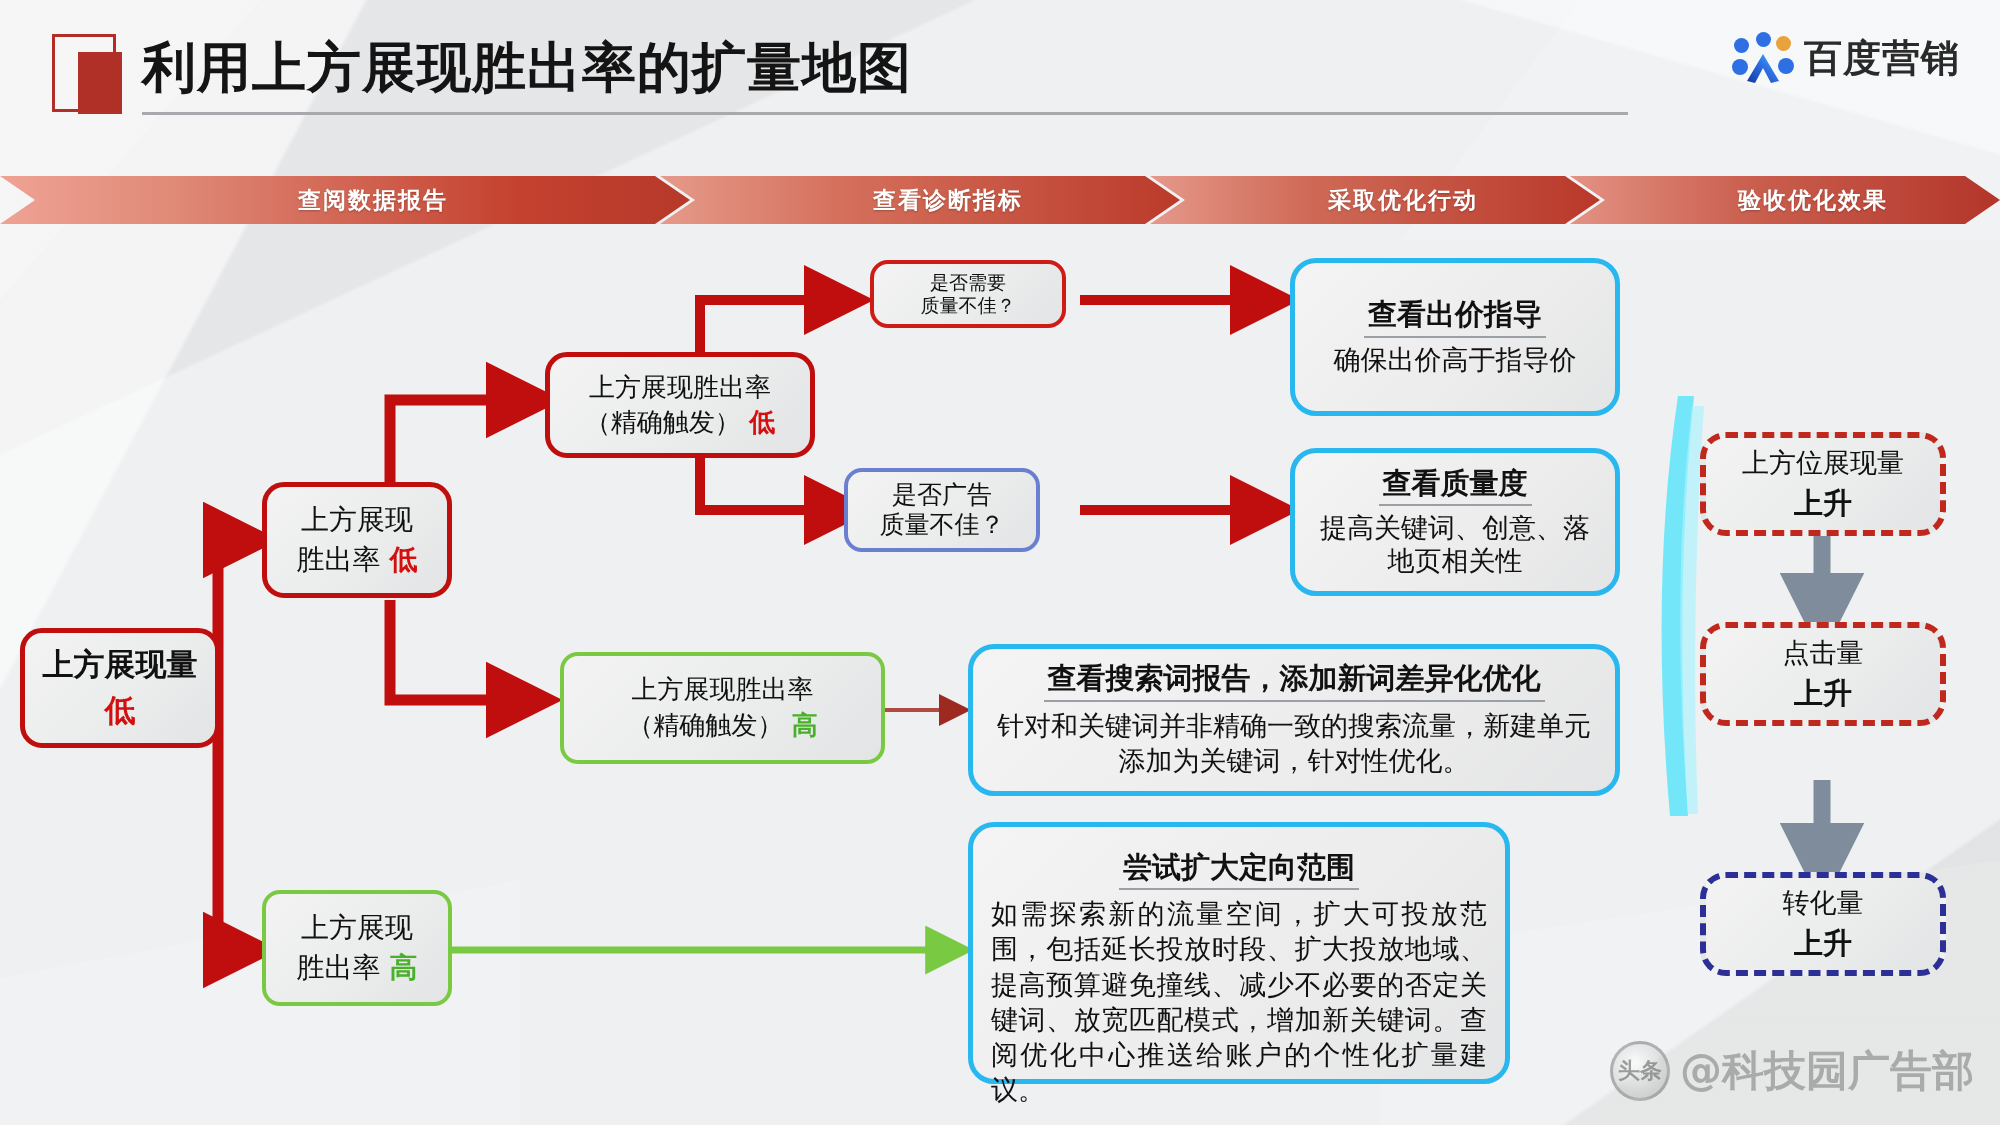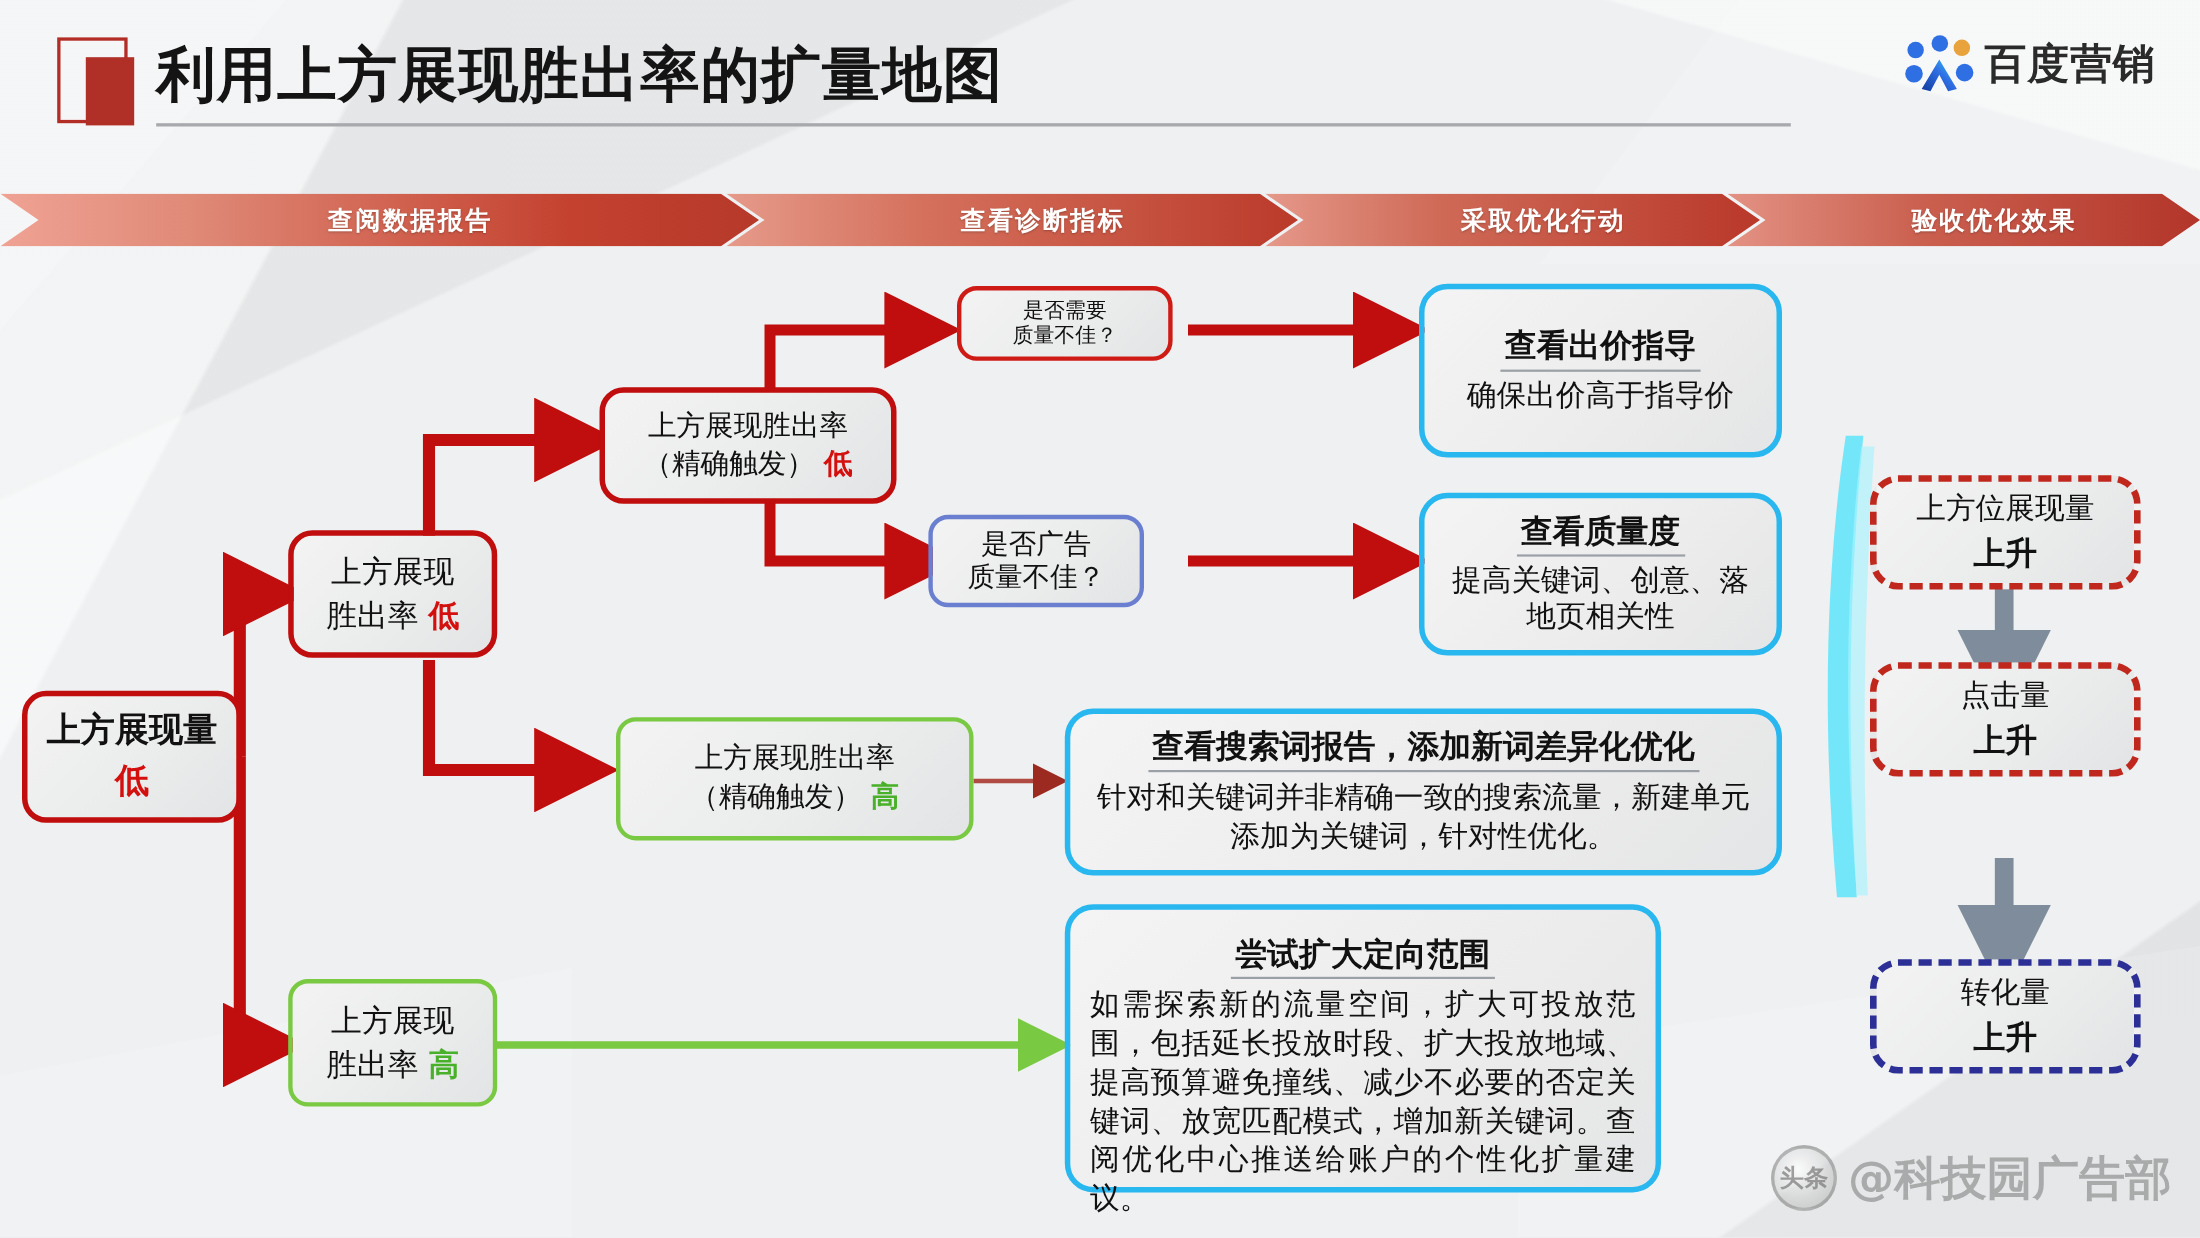--- a/index.html
+++ b/index.html
@@ -281,21 +281,21 @@
   <div class="node cyan-node" style="left:968px;top:822px;width:542px;height:262px;font-size:27px;padding:23px 18px;justify-content:flex-start;">
     <span class="card-title" style="font-size:29px;">尝试扩大定向范围</span>
     <span class="card-body" style="line-height:1.3;text-align:justify;">如需探索新的流量空间，扩大可投放范围，包括延长投放时段、扩大投放地域、提高预算避免撞线、减少不必要的否定关键词、放宽匹配模式，增加新关键词。查阅优化中心推送给账户的个性化扩量建议。</span>
   </div>
 
   <div class="node dash-red" style="left:1700px;top:432px;width:246px;height:104px;font-size:27px;">
     <span class="nline">上方位展现量</span>
     <span class="nline bold" style="margin-top:6px;font-size:29px;">上升</span>
   </div>
 
-  <div class="node dash-red" style="left:1700px;top:602px;width:246px;height:104px;font-size:27px;">
+  <div class="node dash-red" style="left:1700px;top:622px;width:246px;height:104px;font-size:27px;">
     <span class="nline">点击量</span>
     <span class="nline bold" style="margin-top:6px;font-size:29px;">上升</span>
   </div>
 
   <div class="node dash-blue" style="left:1700px;top:872px;width:246px;height:104px;font-size:27px;">
     <span class="nline">转化量</span>
     <span class="nline bold" style="margin-top:6px;font-size:29px;">上升</span>
   </div>
 
   <div id="wm">

